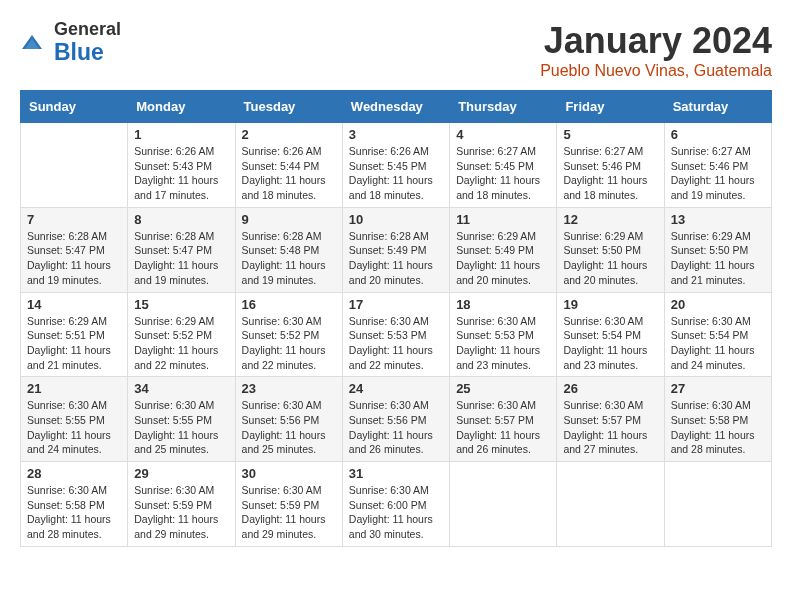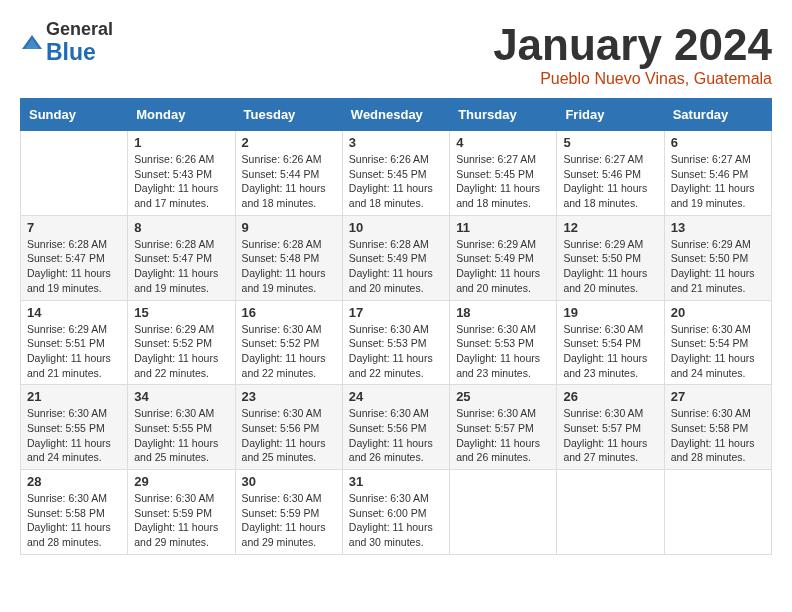--- a/index.html
+++ b/index.html
@@ -12,20 +12,21 @@
     }
     .header {
       display: flex;
       justify-content: space-between;
       align-items: flex-start;
       margin-bottom: 10px;
     }
     .logo {
       display: flex;
       align-items: center;
+      gap: 8px;
     }
     .logo-text {
       display: flex;
       flex-direction: column;
       line-height: 1.1;
     }
     .logo-general {
       font-size: 18px;
       font-weight: bold;
       color: #333;
@@ -37,21 +38,21 @@
     }
     .logo-icon {
       width: 24px;
       height: 24px;
       margin-right: 2px;
     }
     .title-section {
       text-align: right;
     }
     .month-title {
-      font-size: 44px;
+      font-size: 36px;
       font-weight: bold;
       color: #333;
     }
     .subtitle {
       font-size: 16px;
       color: #c2410c;
     }
     .calendar {
       width: 100%;
       border-collapse: collapse;

